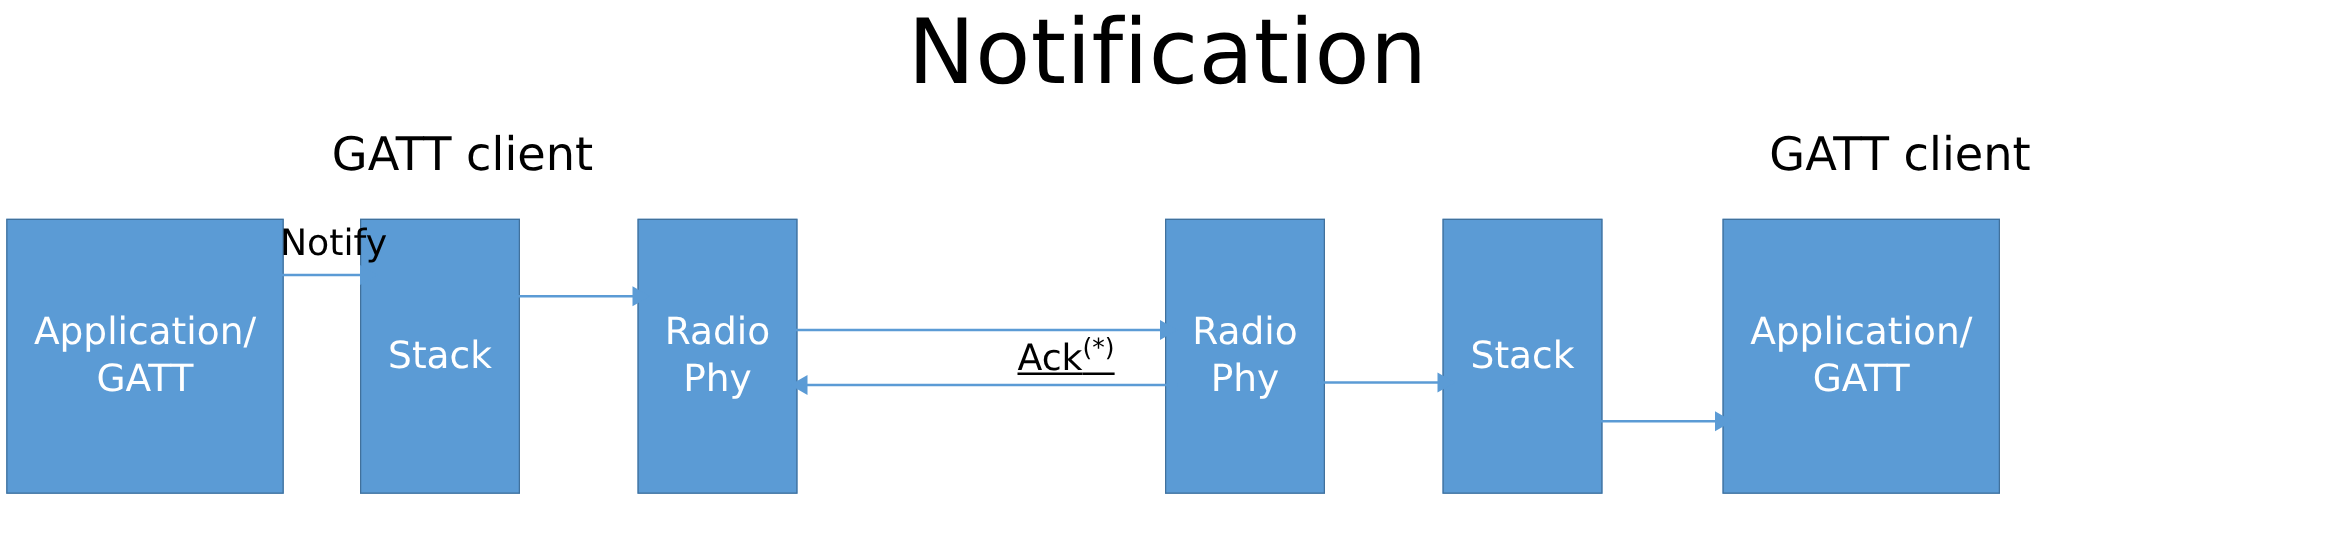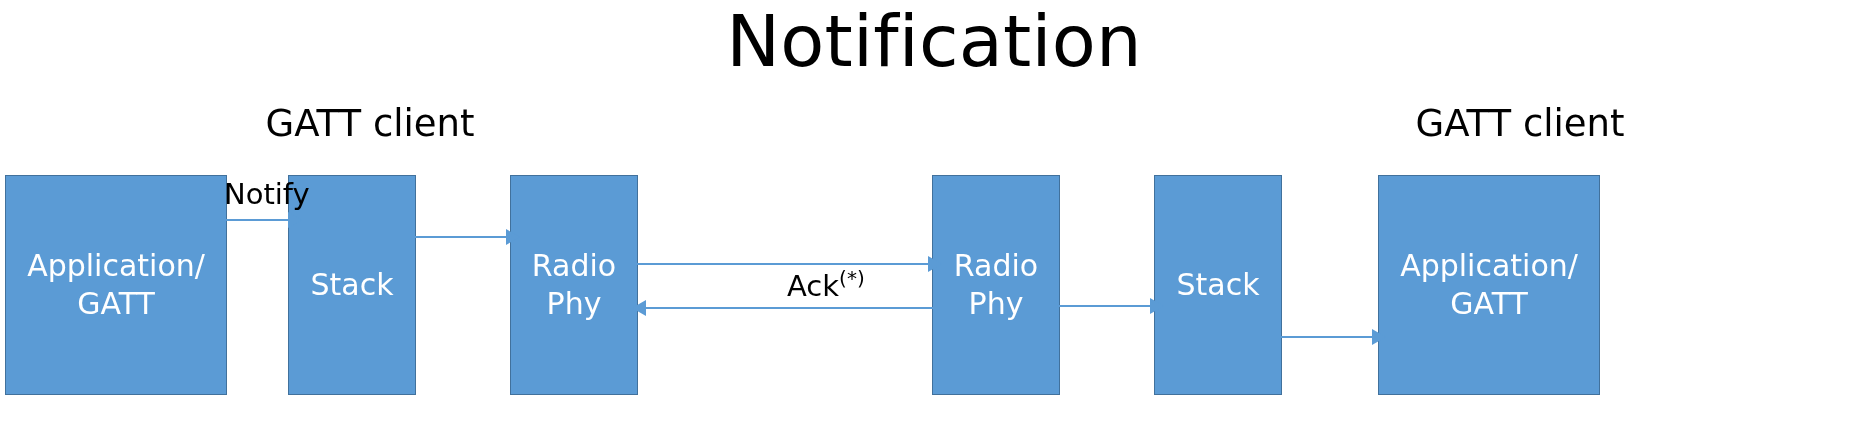--- a/index.html
+++ b/index.html
@@ -86,21 +86,21 @@
   
   .edge-label {
     position: absolute;
     font-size: 29px;
     line-height: 34px;
     color: #000000;
     white-space: nowrap;
     margin-left: 24px;
   }
   #label-notify { left: 200px; top: 177px; }
-  #label-ack    { left: 763px; top: 268px; }
+  #label-ack    { left: 790px; top: 268px; text-decoration: underline; }
   #label-ack .sup {
     font-size: 20px;
     vertical-align: super;
     line-height: 1;
   }
 </style>
 </head>
 <body>
 
 <div id="canvas">

